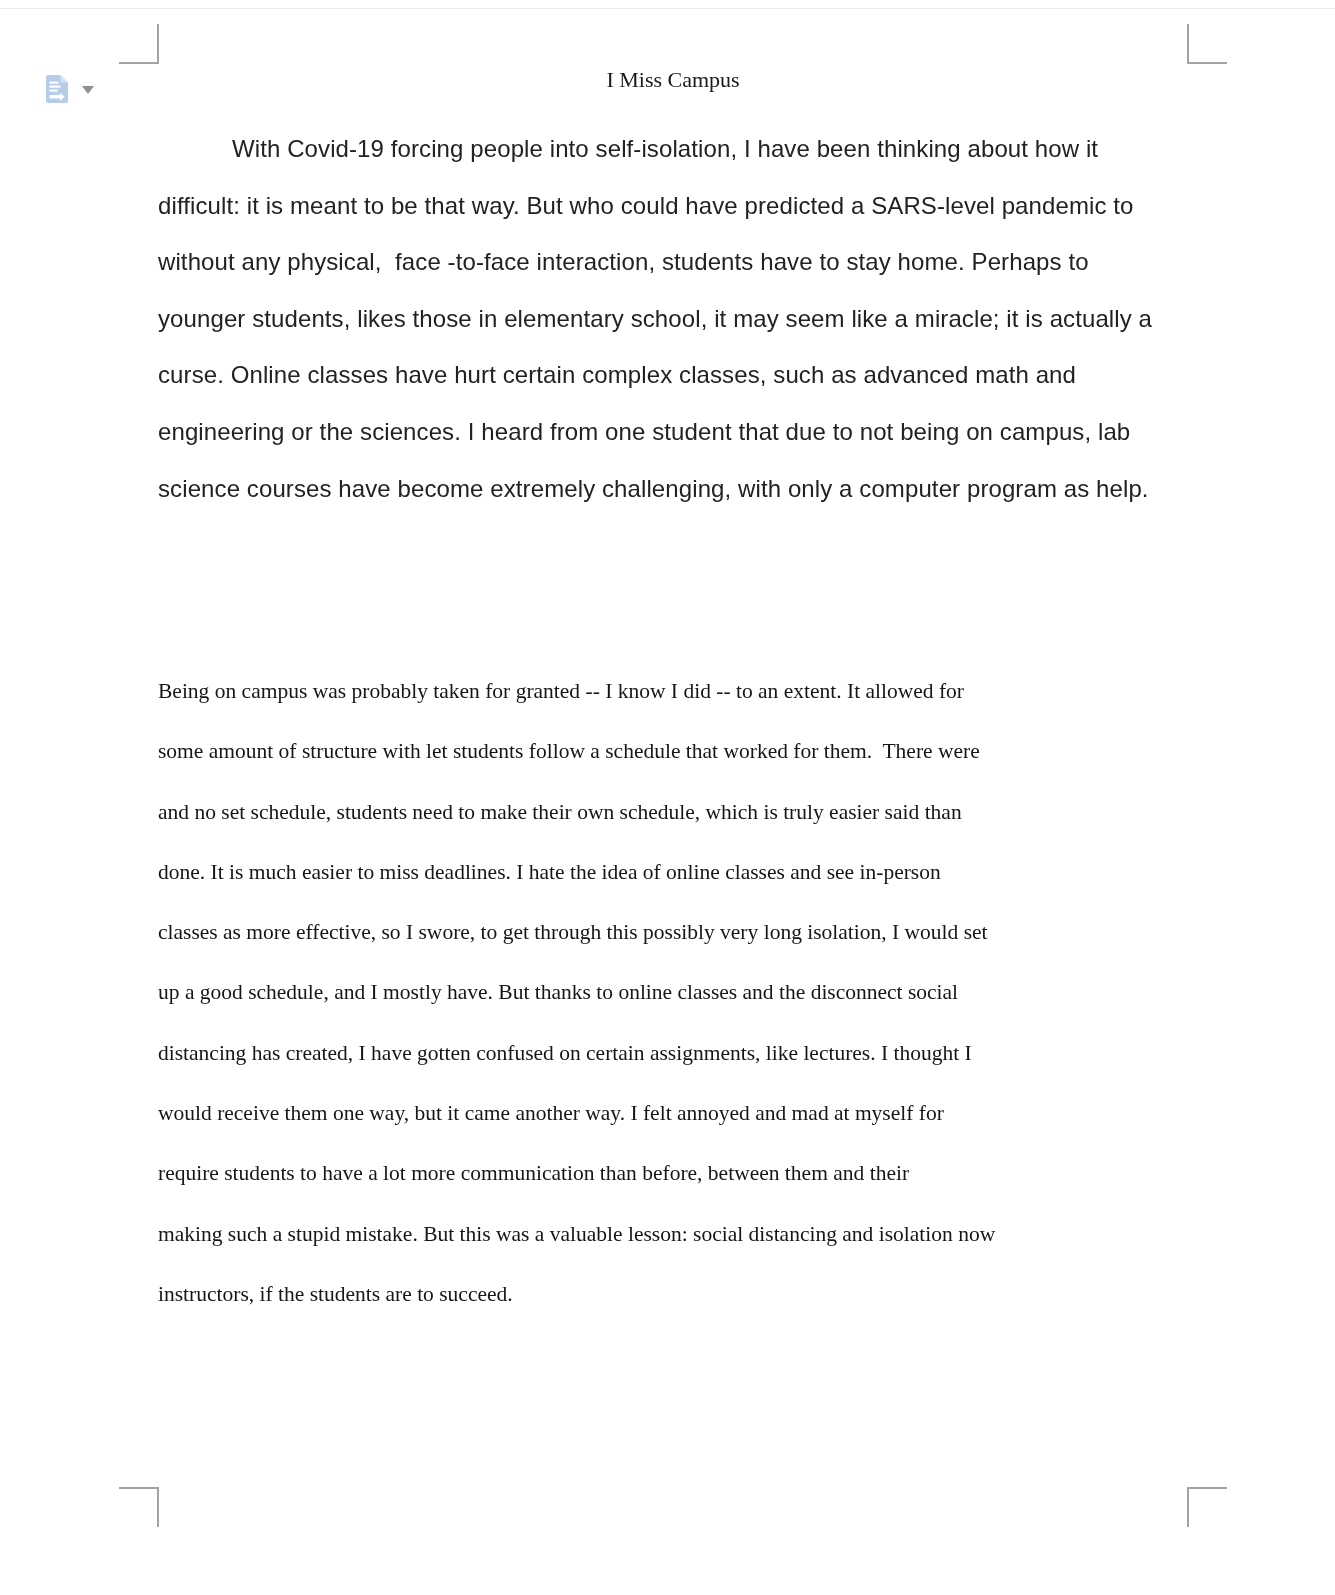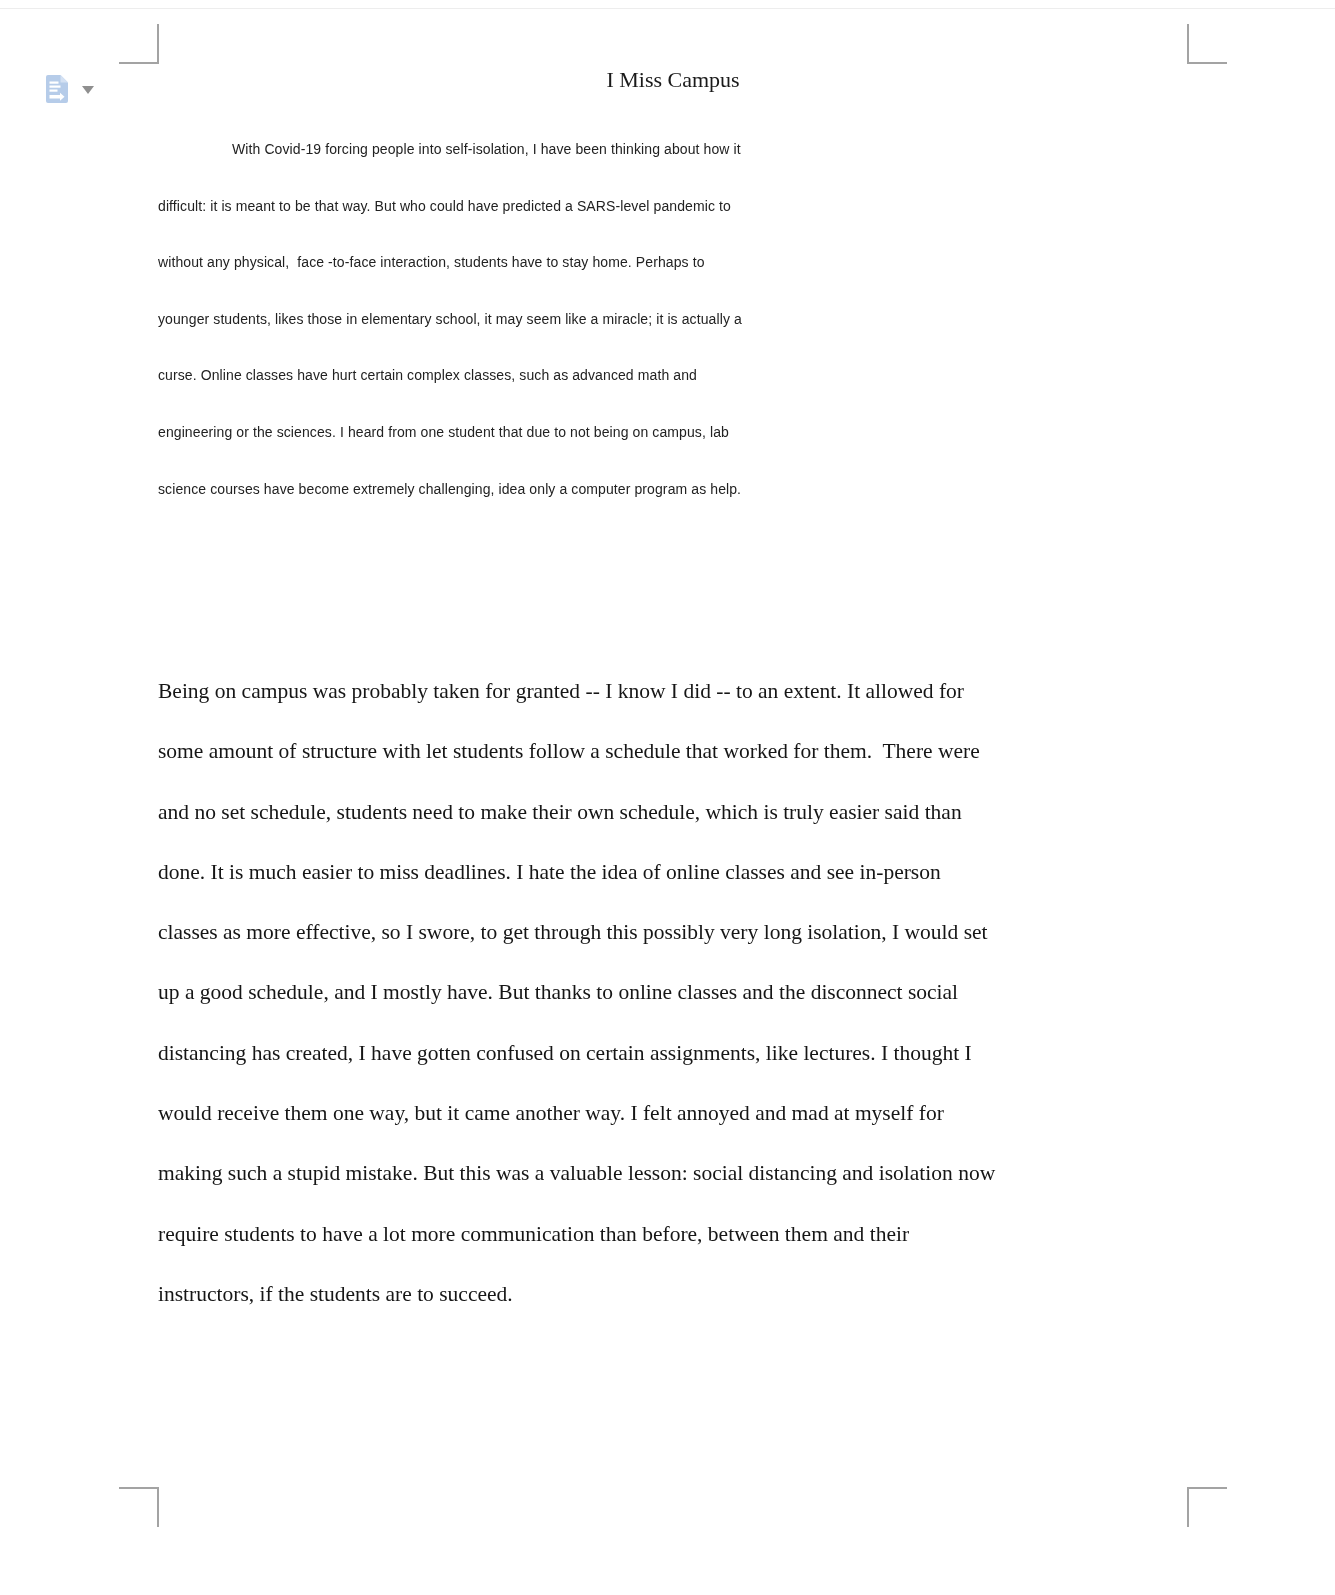--- a/index.html
+++ b/index.html
@@ -73,21 +73,21 @@
     left: 158px;
     width: 1032px;
   }
   .para .line {
     white-space: pre;
     overflow: visible;
   }
   .para1 { top: 121px; }
   .para1 .line {
     font-family: "Liberation Sans", sans-serif;
-    font-size: 14px;
+    font-size: 24px;
     line-height: 56.6px;
     color: #222222;
     letter-spacing: 0.1px;
   }
   .para1 .line:first-child { padding-left: 74px; }
   .para2 { top: 661px; }
   .para2 .line {
     font-family: "Liberation Serif", serif;
     font-size: 21.5px;
     line-height: 60.3px;
@@ -120,30 +120,30 @@
 
   <h1 class="doc-title">I Miss Campus</h1>
 
   <div class="para para1">
       <div class="line">With Covid-19 forcing people into self-isolation, I have been thinking about how it</div>
       <div class="line">difficult: it is meant to be that way. But who could have predicted a SARS-level pandemic to</div>
       <div class="line">without any physical,  face -to-face interaction, students have to stay home. Perhaps to</div>
       <div class="line">younger students, likes those in elementary school, it may seem like a miracle; it is actually a</div>
       <div class="line">curse. Online classes have hurt certain complex classes, such as advanced math and</div>
       <div class="line">engineering or the sciences. I heard from one student that due to not being on campus, lab</div>
-      <div class="line">science courses have become extremely challenging, idea only a computer program as help.</div>
+      <div class="line">science courses have become extremely challenging, with only a computer program as help.</div>
     </div>
 
   <div class="para para2">
       <div class="line">Being on campus was probably taken for granted -- I know I did -- to an extent. It allowed for</div>
       <div class="line">some amount of structure with let students follow a schedule that worked for them.  There were</div>
       <div class="line">and no set schedule, students need to make their own schedule, which is truly easier said than</div>
       <div class="line">done. It is much easier to miss deadlines. I hate the idea of online classes and see in-person</div>
       <div class="line">classes as more effective, so I swore, to get through this possibly very long isolation, I would set</div>
       <div class="line">up a good schedule, and I mostly have. But thanks to online classes and the disconnect social</div>
       <div class="line">distancing has created, I have gotten confused on certain assignments, like lectures. I thought I</div>
       <div class="line">would receive them one way, but it came another way. I felt annoyed and mad at myself for</div>
+      <div class="line">require students to have a lot more communication than before, between them and their</div>
       <div class="line">making such a stupid mistake. But this was a valuable lesson: social distancing and isolation now</div>
-      <div class="line">require students to have a lot more communication than before, between them and their</div>
       <div class="line">instructors, if the students are to succeed.</div>
     </div>
 
 </div>
 
 </body></html>

